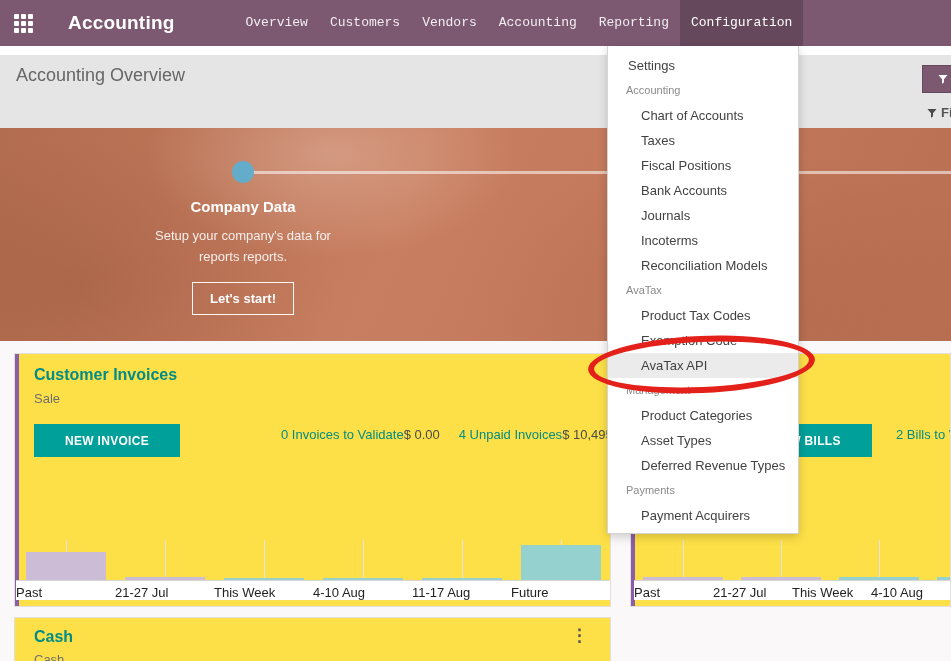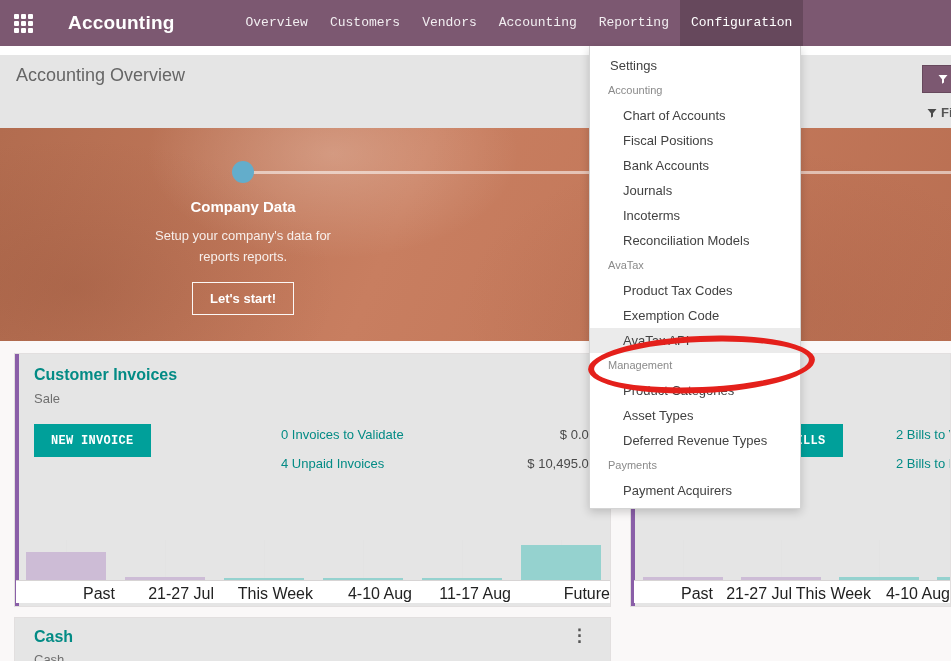--- a/index.html
+++ b/index.html
@@ -36,45 +36,45 @@
   }
   .timeline-line{position:absolute;left:246px;right:0;top:43px;height:3px;background:rgba(255,255,255,.55);}
   .timeline-dot{position:absolute;left:232px;top:33px;width:22px;height:22px;border-radius:50%;background:#63adcb;}
   .banner-step{position:absolute;left:103px;top:70px;width:280px;text-align:center;color:#fff;}
   .banner-step h2{margin:0 0 10px 0;font-size:15px;font-weight:bold;}
   .banner-step p{margin:0;font-size:13px;line-height:21px;color:rgba(255,255,255,.88);}
   .cta-btn{margin-top:15px;display:inline-block;background:transparent;border:1px solid rgba(255,255,255,.95);color:#fff;font-weight:bold;font-size:13px;padding:8px 17px;cursor:pointer;font-family:inherit;}
 
   
   .content-bg{left:0;top:341px;width:951px;height:320px;background:#faf8f8;}
-  .card{position:absolute;background:#e5e5e5;border:1px solid #e2dfdf;box-sizing:border-box;overflow:hidden;}
+  .card{position:absolute;background:#fde047;border:1px solid #e2dfdf;box-sizing:border-box;overflow:hidden;}
   .card .stripe{position:absolute;left:0;top:0;bottom:0;width:4px;background:#8a5fa8;}
   .card-title{position:absolute;left:19px;top:12px;font-size:16px;font-weight:bold;color:#038b85;}
   .card-sub{position:absolute;left:19px;top:37px;font-size:13px;color:#6f6f6f;}
   .card-ci{left:14px;top:353px;width:597px;height:254px;}
   .card-vb{left:630px;top:353px;width:321px;height:254px;}
   .card-cash{left:14px;top:617px;width:597px;height:150px;}
-  .teal-btn{position:absolute;background:#00a09a;color:#fff;border:none;font-weight:bold;font-size:12px;letter-spacing:.3px;padding:0 17px;height:33px;cursor:pointer;font-family:Liberation Mono, monospace;}
-  .kpis{position:absolute;display:flex;flex-direction:column;gap:9px;}
+  .teal-btn{position:absolute;background:#00a09a;color:#fff;border:none;font-weight:bold;font-size:12px;letter-spacing:.3px;padding:0 31px;height:33px;cursor:pointer;font-family:Liberation Sans, sans-serif;}
+  .kpis{position:absolute;display:flex;flex-direction:row;gap:19px;}
   .kpi-row{display:flex;justify-content:space-between;height:20px;line-height:20px;font-size:13px;white-space:nowrap;}
   .kpi-label{color:#038b85;cursor:pointer;}
   .kpi-value{color:#4a4a4a;}
   .kebab{position:absolute;right:22px;top:10px;color:#555;font-size:17px;font-weight:bold;line-height:16px;cursor:pointer;}
 
   
   .chart{position:absolute;left:1px;right:0;bottom:0;height:66px;}
   .chart-slots{display:flex;height:40px;}
   .chart-slot{position:relative;height:40px;}
   .chart-slot .tick{position:absolute;left:50%;top:0;bottom:0;width:1px;background:#e3e3e3;}
   .chart-slot .bar{position:absolute;bottom:0;left:50%;transform:translateX(-50%);width:80px;}
   .chart-labels{display:flex;border-top:1px solid #d7d4d4;padding-top:4px;background:#fff;}
-  .chart-label{text-align:right;font-size:16px;color:#222;}
-
-  
-  .dropdown{left:589px;top:46px;width:212px;background:#fff;border:1px solid #d4d4d4;border-top:none;
+  .chart-label{text-align:left;font-size:13px;color:#222;}
+
+  
+  .dropdown{left:607px;top:46px;width:192px;background:#fff;border:1px solid #d4d4d4;border-top:none;
     box-shadow:0 3px 9px rgba(0,0,0,.18);z-index:90;padding:7px 0 5px 0;box-sizing:border-box;}
   .menu-row{height:25px;line-height:25px;white-space:nowrap;cursor:pointer;}
   .menu-item{font-size:13px;color:#424242;padding-left:33px;}
   .menu-item.lvl1{padding-left:20px;}
   .menu-item.hl{background:#ebebeb;}
   .menu-header{font-size:11px;color:#8a8a8a;padding-left:18px;cursor:default;}
 
   
   .annotation{left:588px;top:336px;width:227px;height:57px;border:6px solid #e4201b;border-radius:50%;
     transform:rotate(-2.5deg);z-index:100;pointer-events:none;box-sizing:border-box;}
@@ -230,20 +230,21 @@
 <div class="card card-cash">
   <div class="card-title" style="top:10px;">Cash</div>
   <div class="card-sub" style="top:34px;">Cash</div>
   <div class="kebab">⋮</div>
 </div>
 
 <div class="abs dropdown" id="config-dropdown">
     <div class="menu-row menu-item lvl1">Settings</div>
     <div class="menu-row menu-header">Accounting</div>
     <div class="menu-row menu-item">Chart of Accounts</div>
+    <div class="menu-row menu-item">Taxes</div>
     <div class="menu-row menu-item">Fiscal Positions</div>
     <div class="menu-row menu-item">Bank Accounts</div>
     <div class="menu-row menu-item">Journals</div>
     <div class="menu-row menu-item">Incoterms</div>
     <div class="menu-row menu-item">Reconciliation Models</div>
     <div class="menu-row menu-header">AvaTax</div>
     <div class="menu-row menu-item">Product Tax Codes</div>
     <div class="menu-row menu-item">Exemption Code</div>
     <div class="menu-row menu-item hl">AvaTax API</div>
     <div class="menu-row menu-header">Management</div>

